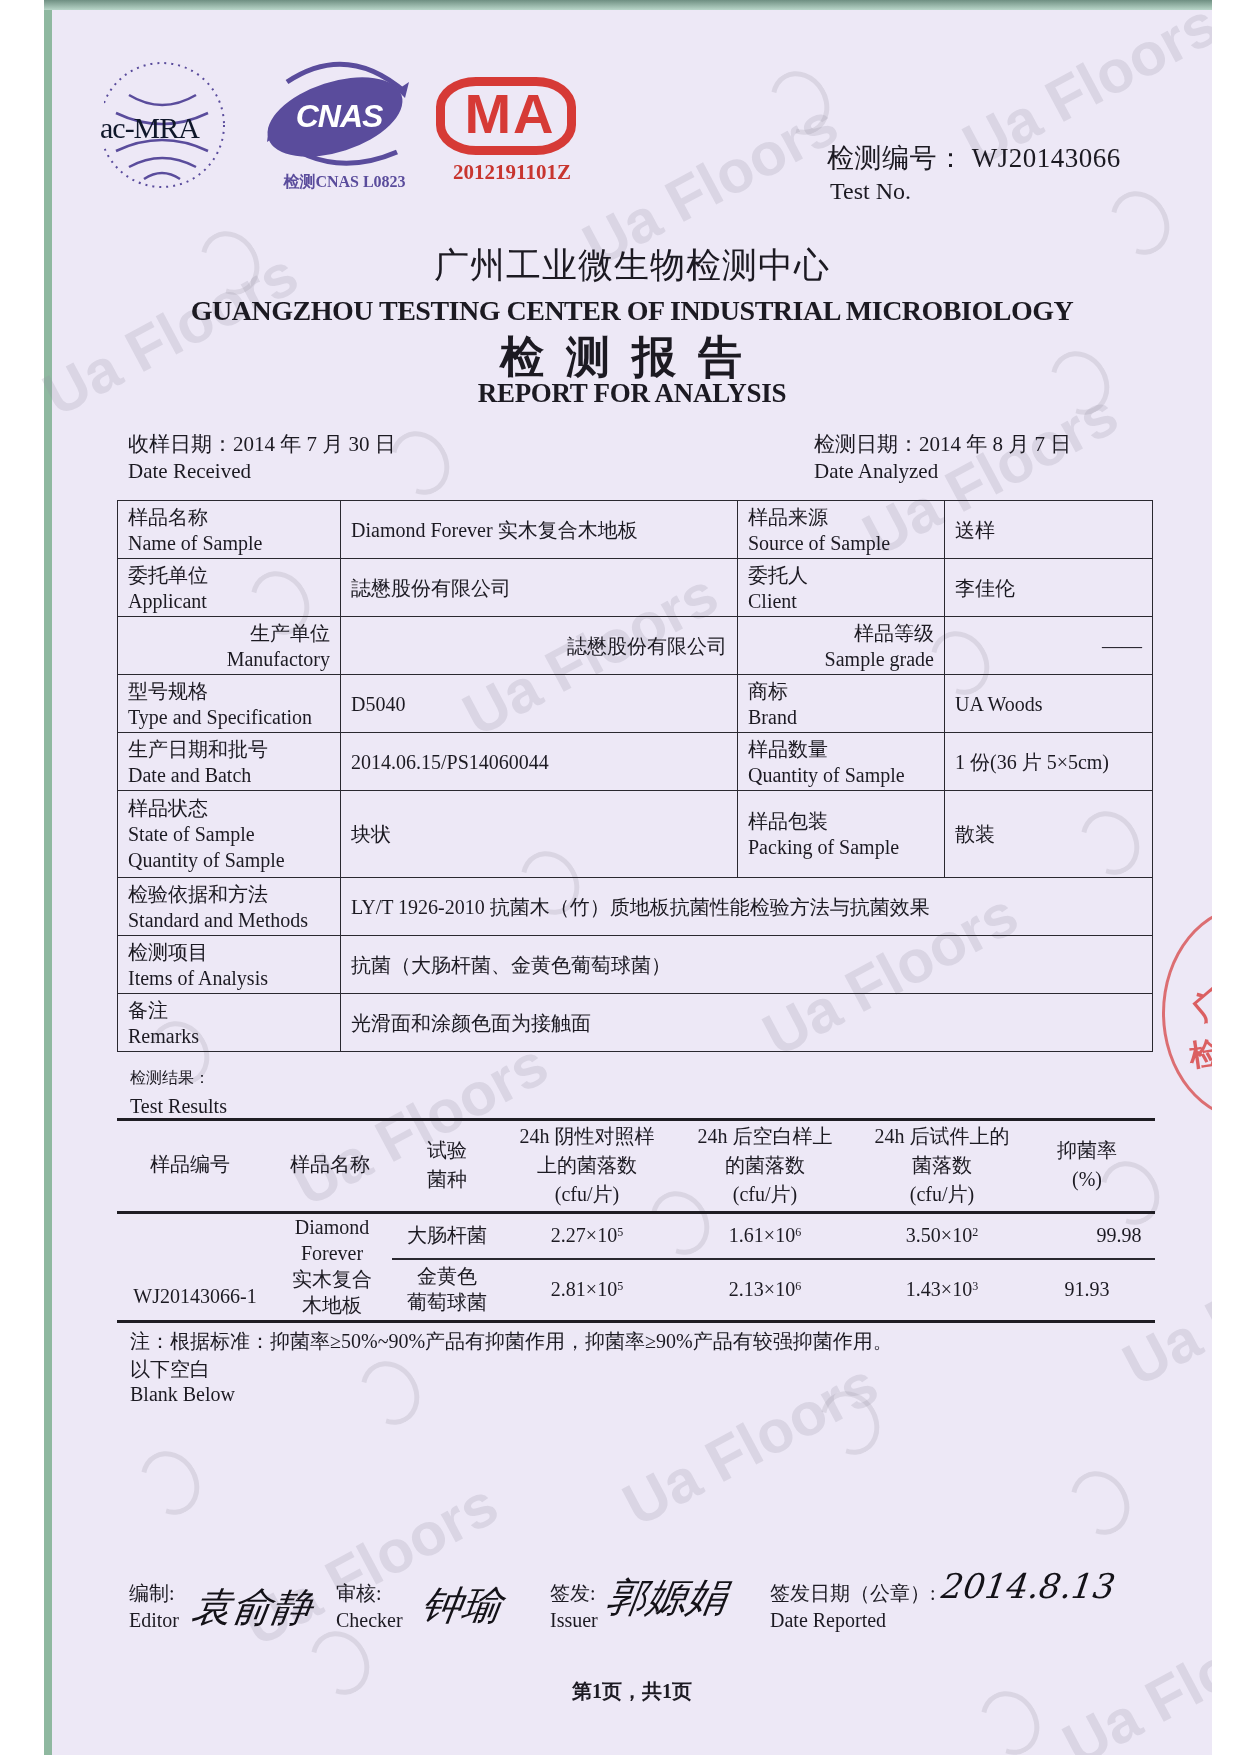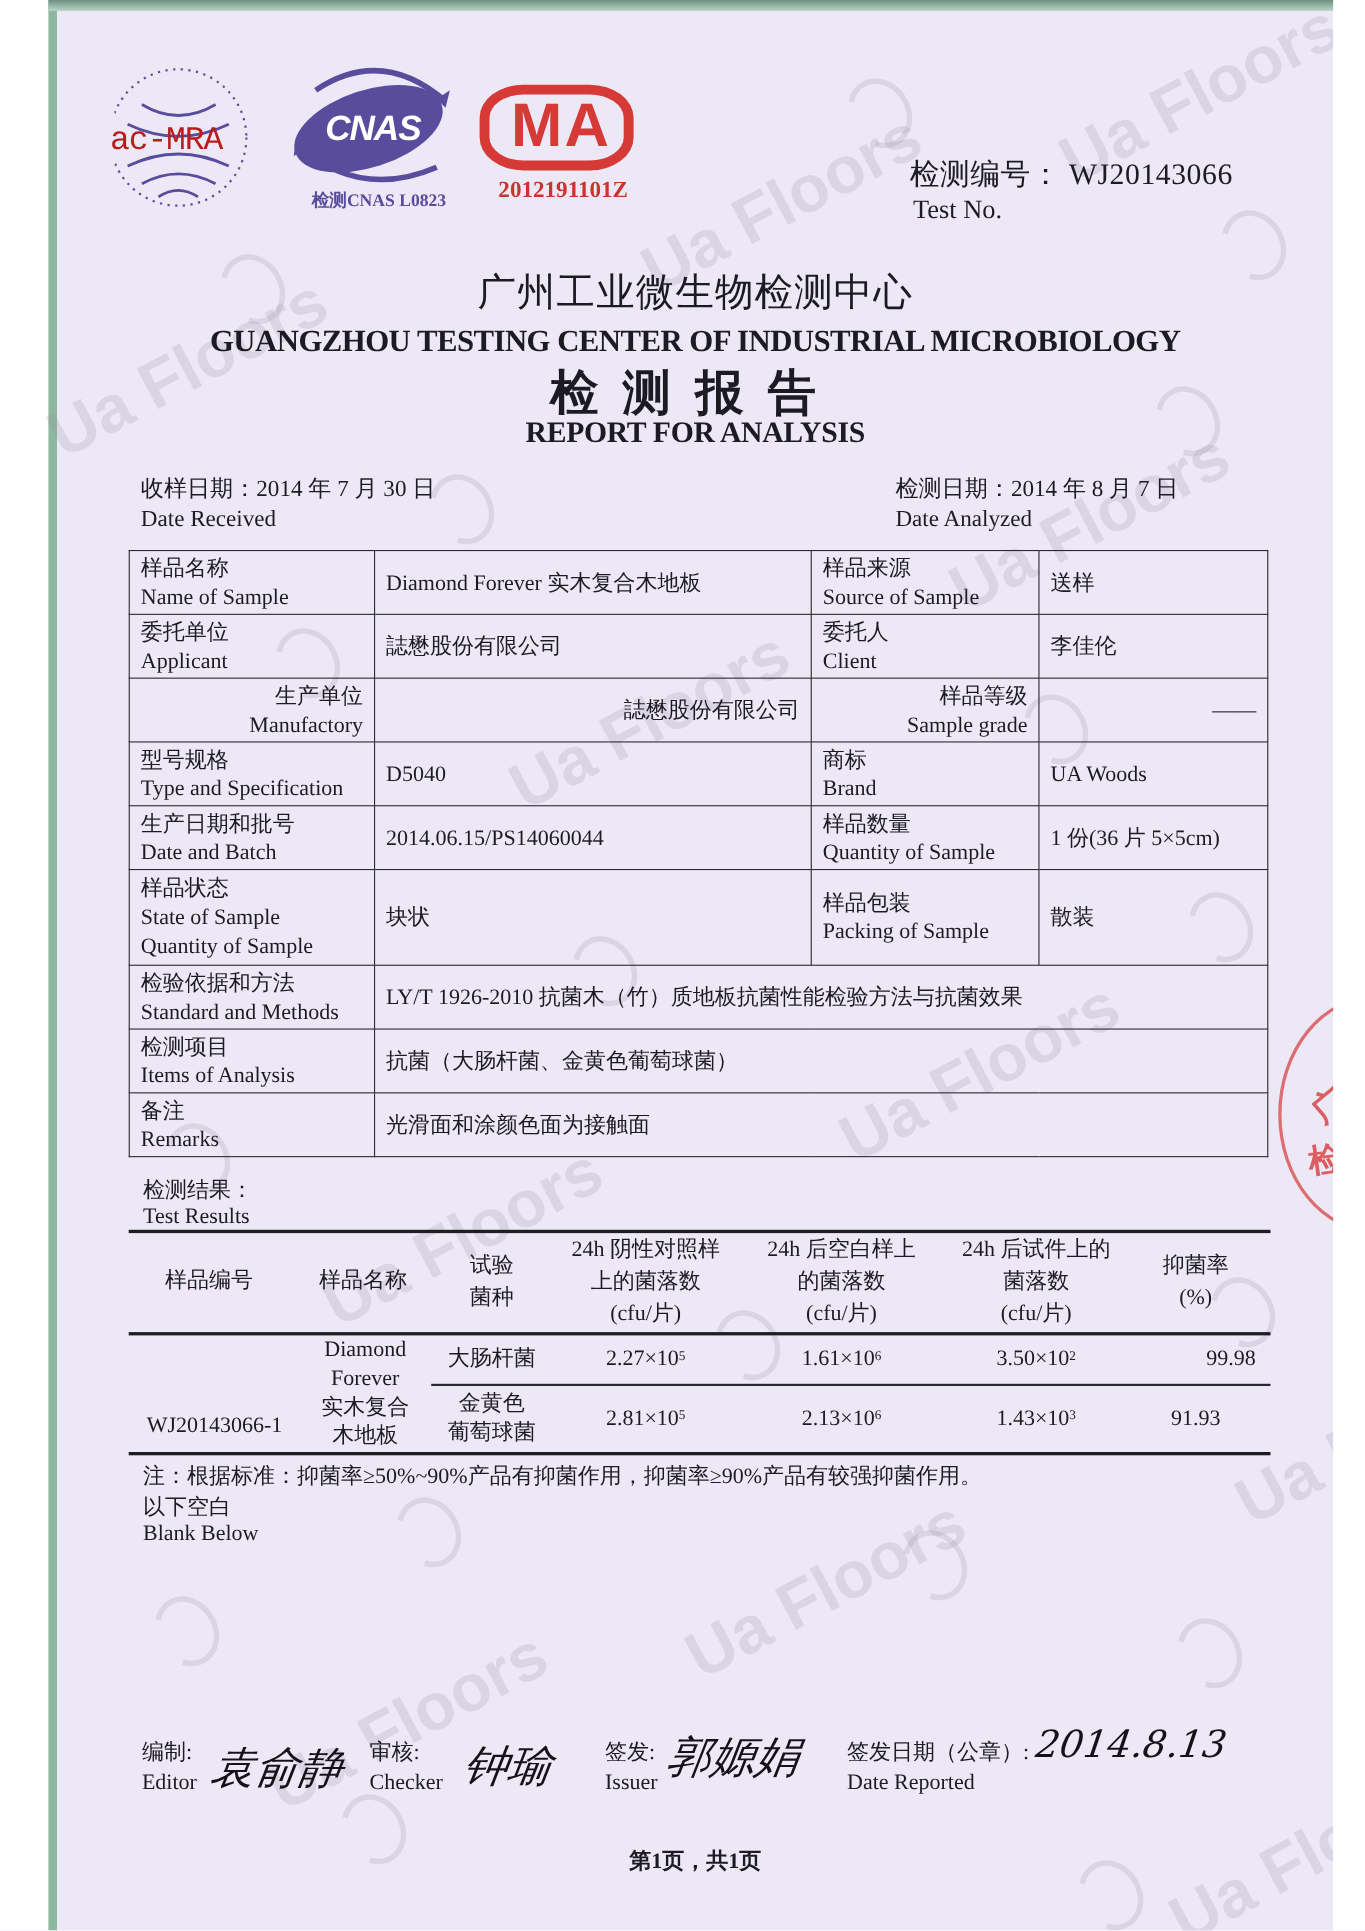--- a/index.html
+++ b/index.html
@@ -95,21 +95,21 @@
   table.info td {
     border:1.6px solid #2a2830; padding:2px 10px; vertical-align:middle;
     line-height:26px;
   }
   table.info td.lbl { width:202px; }
   table.info td.val { width:376px;margin-left:12px; }
   table.info td.lbl2 { width:186px; }
   table.info td.val2 { }
   .block { display:block; }
 
-  .tr-cn { position:absolute; left:78px; top:1058px; font-size:20px; }
+  .tr-cn { position:absolute; left:78px; top:1058px; font-size:16px; }
   .tr-en { position:absolute; left:78px; top:1085px; font-size:20px; }
 
   
   .res-rule-top { position:absolute; left:65px; top:1108px; width:1038px; height:3px; background:#1f1d24; }
   .res-rule-mid { position:absolute; left:65px; top:1201px; width:1038px; height:3px; background:#1f1d24; }
   .res-rule-inner { position:absolute; left:340px; top:1248px; width:763px; height:1.5px; background:#2a2830; }
   .res-rule-bot { position:absolute; left:65px; top:1310px; width:1038px; height:3px; background:#1f1d24; }
   .rh { position:absolute; text-align:center; font-size:20px; line-height:29px; }
   .rc { position:absolute; text-align:center; font-size:20px; line-height:26px; }
   sup { font-size:12px; vertical-align:top; position:relative; top:-3px; }
@@ -179,21 +179,21 @@
 
   <div class="ilac">
     <svg width="125" height="140" viewBox="0 0 125 140">
       <circle cx="58" cy="70" r="62" fill="none" stroke="#5a4c9c" stroke-width="2" stroke-dasharray="2 5"></circle>
       <path d="M25 40 Q58 60 92 40" fill="none" stroke="#5a4c9c" stroke-width="2.5"></path>
       <path d="M12 58 Q58 80 104 58" fill="none" stroke="#5a4c9c" stroke-width="2.5"></path>
       <path d="M12 96 Q58 74 104 96" fill="none" stroke="#5a4c9c" stroke-width="2.5"></path>
       <path d="M25 112 Q58 94 92 112" fill="none" stroke="#5a4c9c" stroke-width="2.5"></path>
       <path d="M40 124 Q58 112 76 124" fill="none" stroke="#5a4c9c" stroke-width="2.5"></path>
     </svg>
-    <div class="abs" style="left:-4px;top:56px;font-family:Liberation Mono, monospace;font-size:30px;color:#b91c1c;letter-spacing:-1px;">ac-MRA</div>
+    <div class="abs" style="left:-4px;top:56px;font-family:Liberation Serif, serif;font-size:30px;color:#0f172a;letter-spacing:-1px;">ac-MRA</div>
   </div>
 
   <div class="cnas-wrap">
     <svg class="abs" style="left:0;top:0;" width="170" height="120" viewBox="0 0 170 120">
       <path d="M30 30 Q90 -10 148 40" fill="none" stroke="#5a4c9c" stroke-width="5"></path>
       <polygon points="148,46 152,30 140,38" fill="#5a4c9c"></polygon>
       <path d="M140 100 Q70 130 14 80" fill="none" stroke="#5a4c9c" stroke-width="5"></path>
       <polygon points="12,74 10,90 22,82" fill="#5a4c9c"></polygon>
     </svg>
     <div class="cnas-oval"></div>

